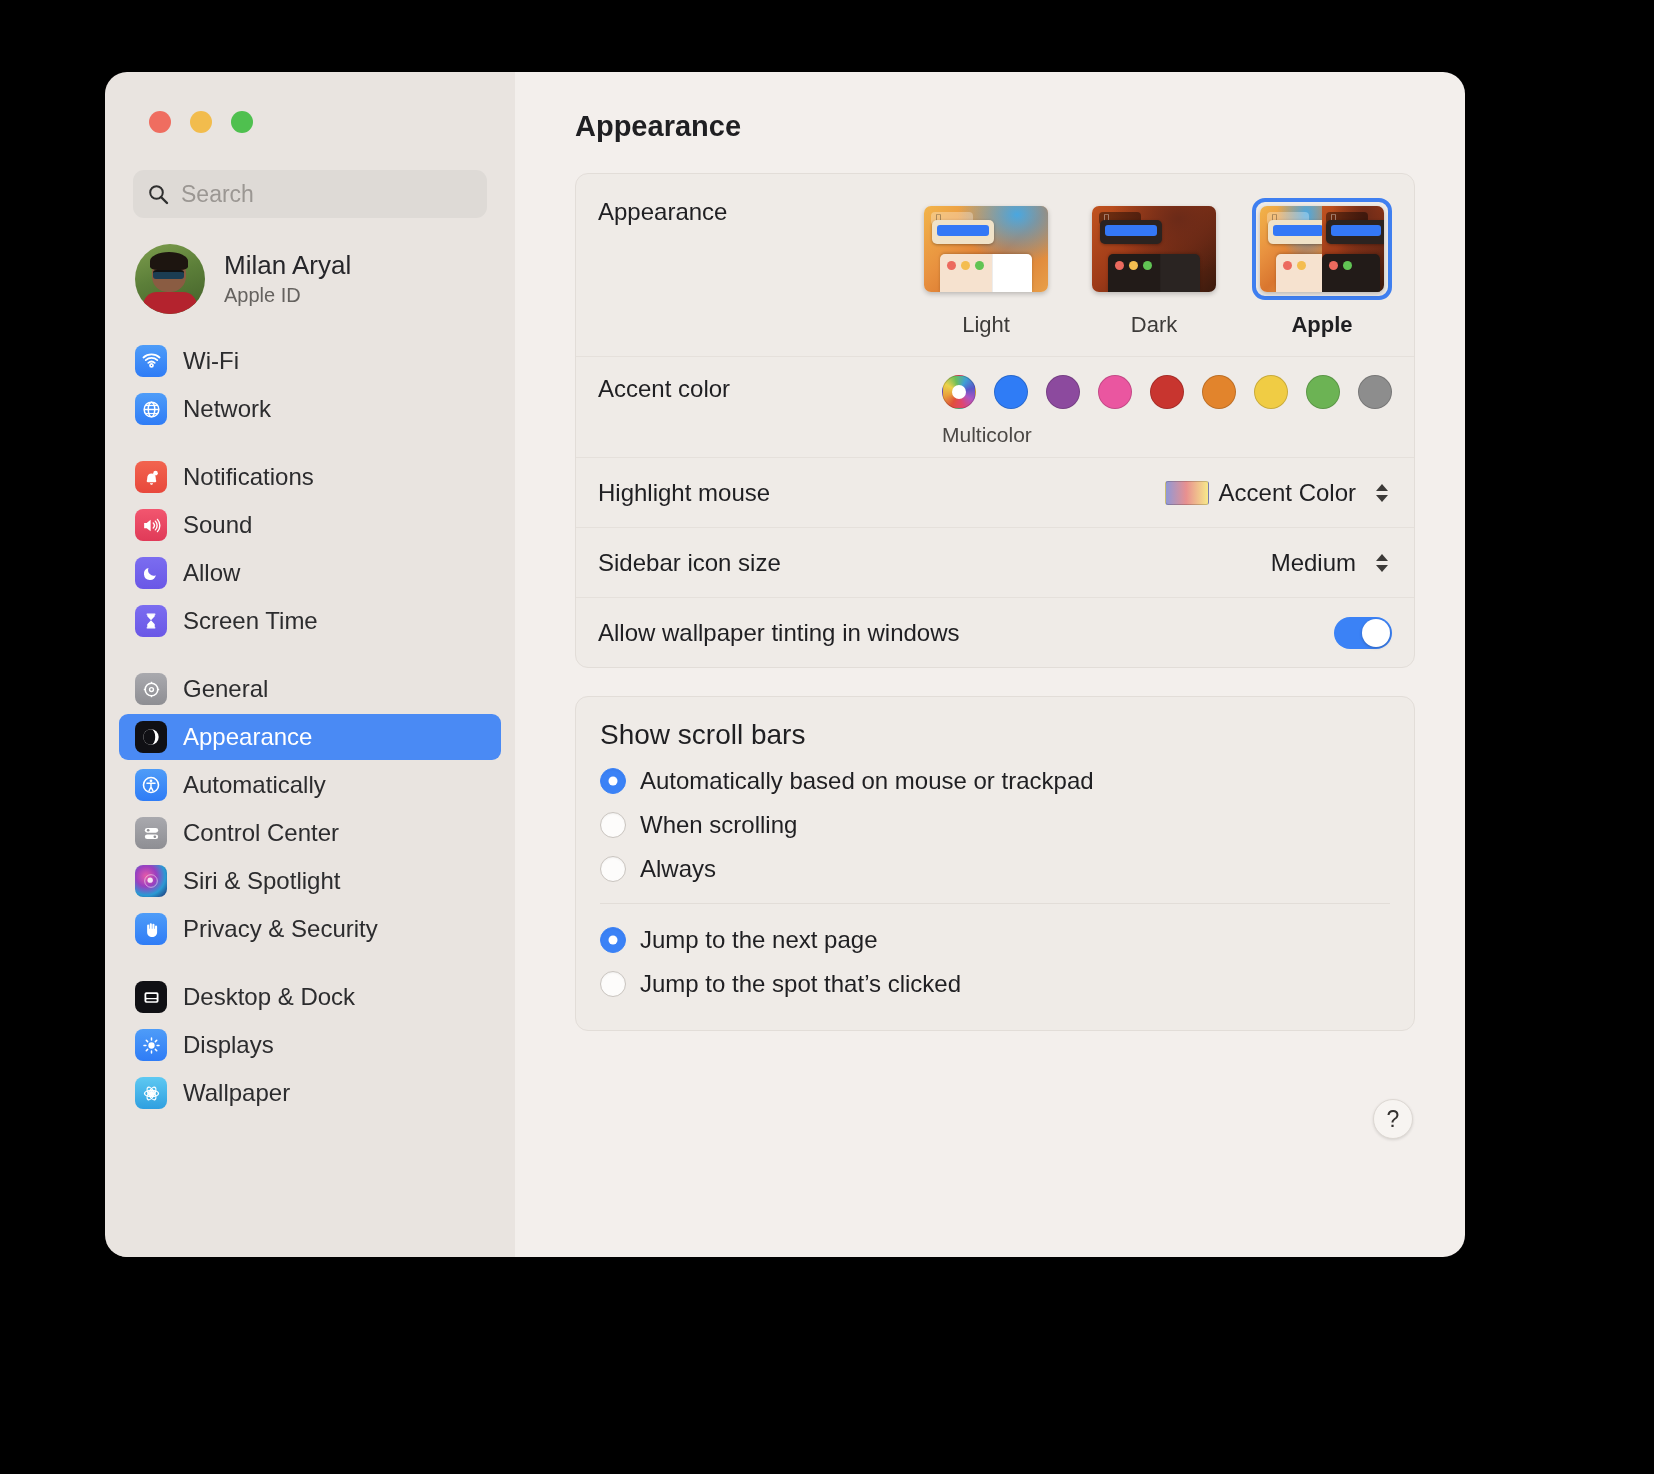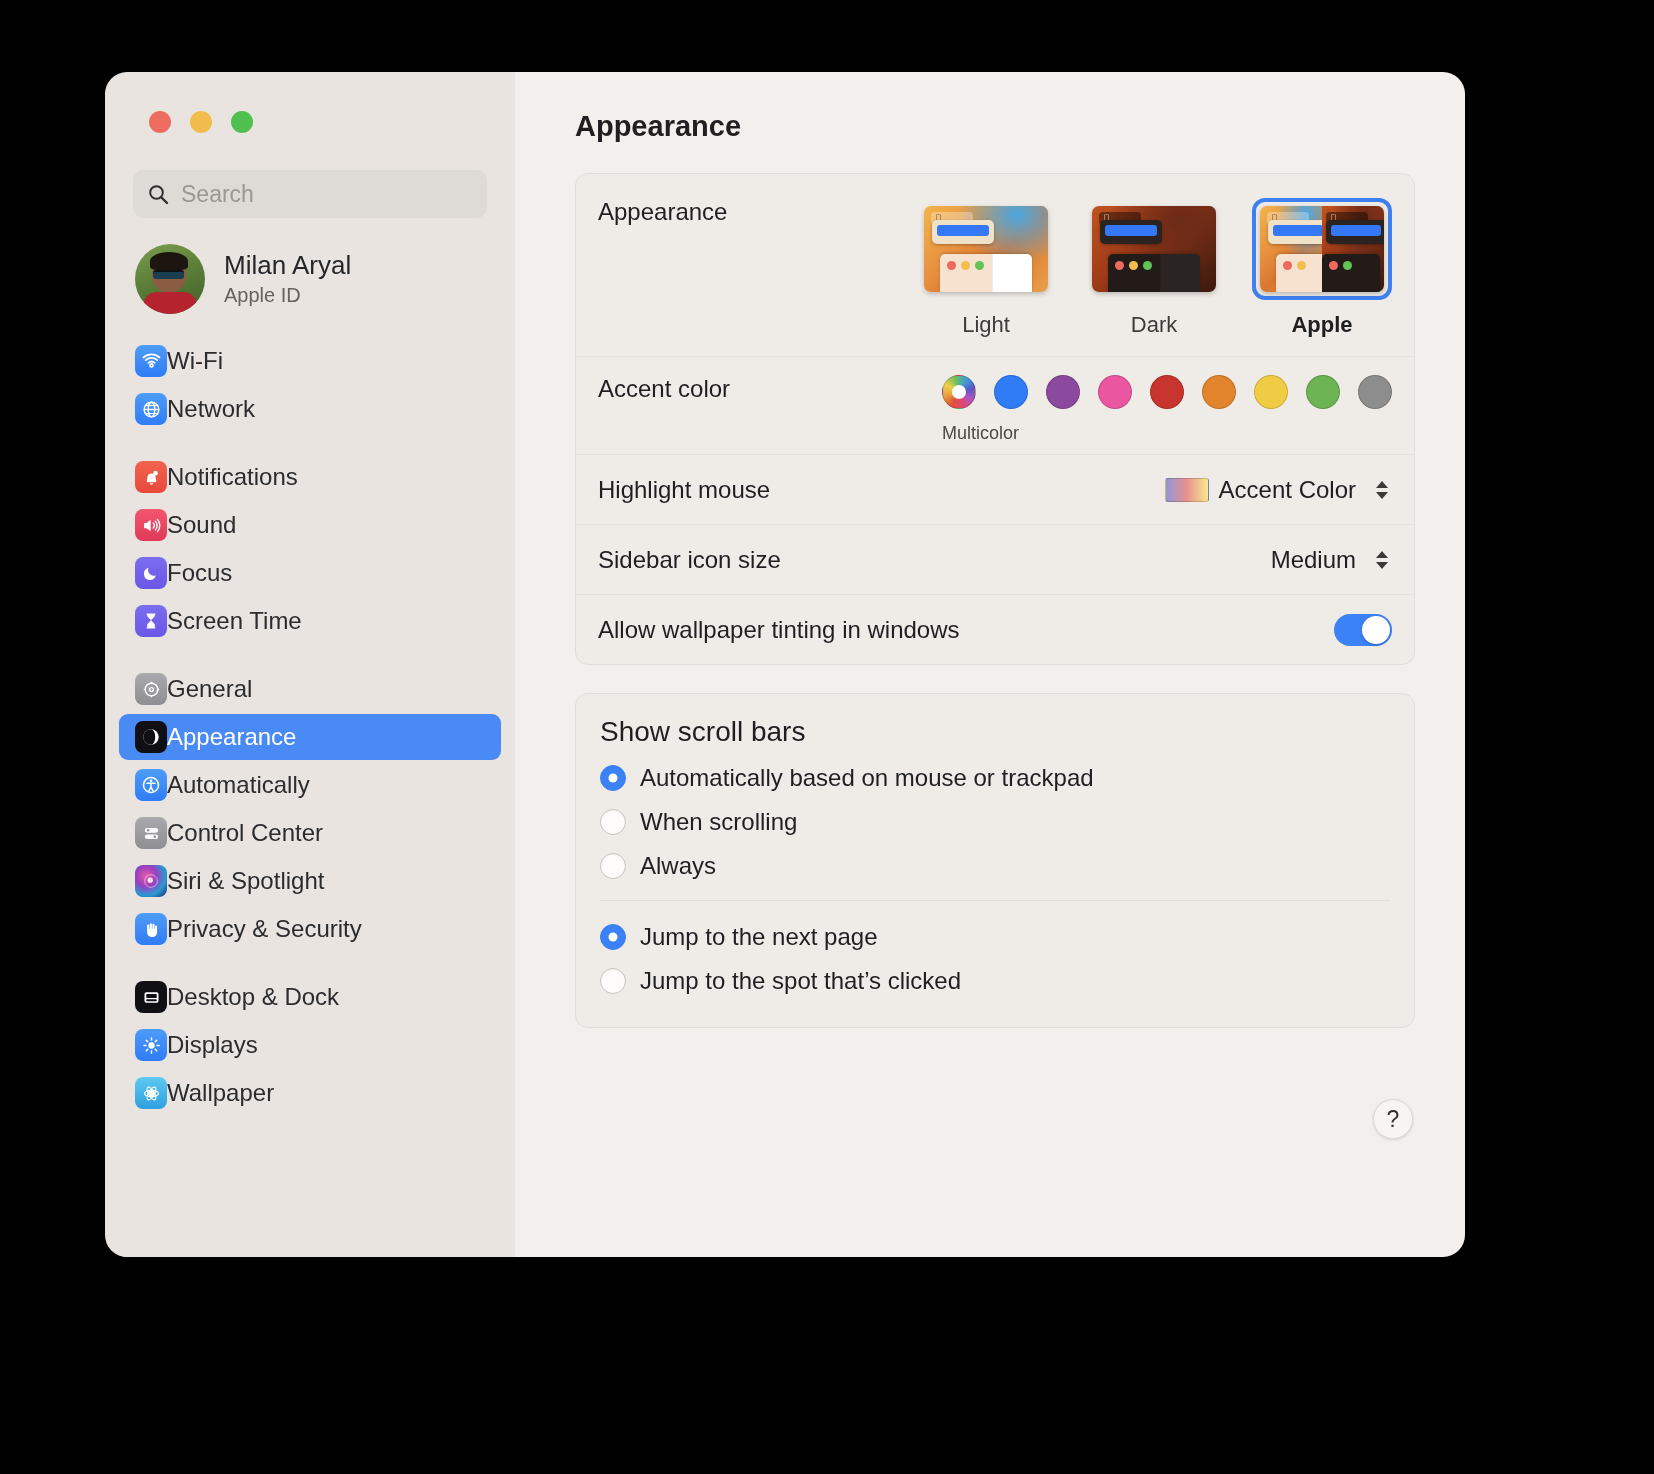--- a/index.html
+++ b/index.html
@@ -86,21 +86,21 @@
   .profile-name {
     font-size: 26px; color: #26262a; line-height: 1.15;
   }
   .profile-sub {
     font-size: 20px; color: #65625f; margin-top: 3px;
   }
 
   .nav { margin-top: 24px; }
   .nav-group { margin-bottom: 22px; }
   .nav-item {
-    display: flex; align-items: center; 
+    display: flex; align-items: center; gap: 16px;
     height: 46px;
     margin: 2px 14px;
     padding: 0 16px;
     border-radius: 9px;
     cursor: default;
   }
   .nav-item.selected { background: #4a8af4; }
   .nav-item.selected .nav-label { color: #fff; }
   .nav-label { font-size: 24px; color: #2c2c2e; white-space: nowrap; }
   .nav-ico {
@@ -227,21 +227,21 @@
   .swatch.multicolor {
     background: conic-gradient(from 210deg,
       #e0513a, #e8a13c, #ecd24b, #6cbf5a, #3f9fd6, #5a56c9, #b055c2, #e0466f, #e0513a);
   }
   .swatch.multicolor::after {
     content: ""; position: absolute;
     left: 50%; top: 50%; transform: translate(-50%,-50%);
     width: 14px; height: 14px; border-radius: 50%; background: #fff;
   }
   .accent-caption {
-    margin-top: 14px; font-size: 18px; color: #4b4845; text-align: center;
+    margin-top: 14px; font-size: 21px; color: #4b4845; text-align: center;
     width: 34px;
   }
 
   
   .gradient-chip {
     width: 44px; height: 24px; border-radius: 3px;
     border: 1px solid rgba(0,0,0,0.18);
     background: linear-gradient(90deg, #9098d6 0%, #e89090 48%, #f7e98a 100%);
   }
   .popup-value { font-size: 24px; color: #1f1f22; }
@@ -379,21 +379,21 @@
               </svg>
           </span>
           <span class="nav-label">Sound</span>
         </div>
         <div class="nav-item">
           <span class="nav-ico" style="background:linear-gradient(180deg,#7b6df0,#6a57e6)">
             <svg viewBox="0 0 24 24" width="20" height="20">
                 <path d="M17.8 14.6A6.6 6.6 0 019 6.1a7.2 7.2 0 108.8 8.5z" fill="#fff"></path>
               </svg>
           </span>
-          <span class="nav-label">Focus</span>
+          <span class="nav-label">Allow</span>
         </div>
         <div class="nav-item">
           <span class="nav-ico" style="background:linear-gradient(180deg,#7b6df0,#6a57e6)">
             <svg viewBox="0 0 24 24" width="20" height="20">
                 <path d="M7.5 4h9v2.2L12 11l4.5 4.8V20h-9v-4.2L12 11 7.5 6.2z" fill="#fff"></path>
                 <rect x="6.6" y="3" width="10.8" height="1.6" rx="0.8" fill="#fff"></rect>
                 <rect x="6.6" y="19.4" width="10.8" height="1.6" rx="0.8" fill="#fff"></rect>
               </svg>
           </span>
           <span class="nav-label">Screen Time</span>

